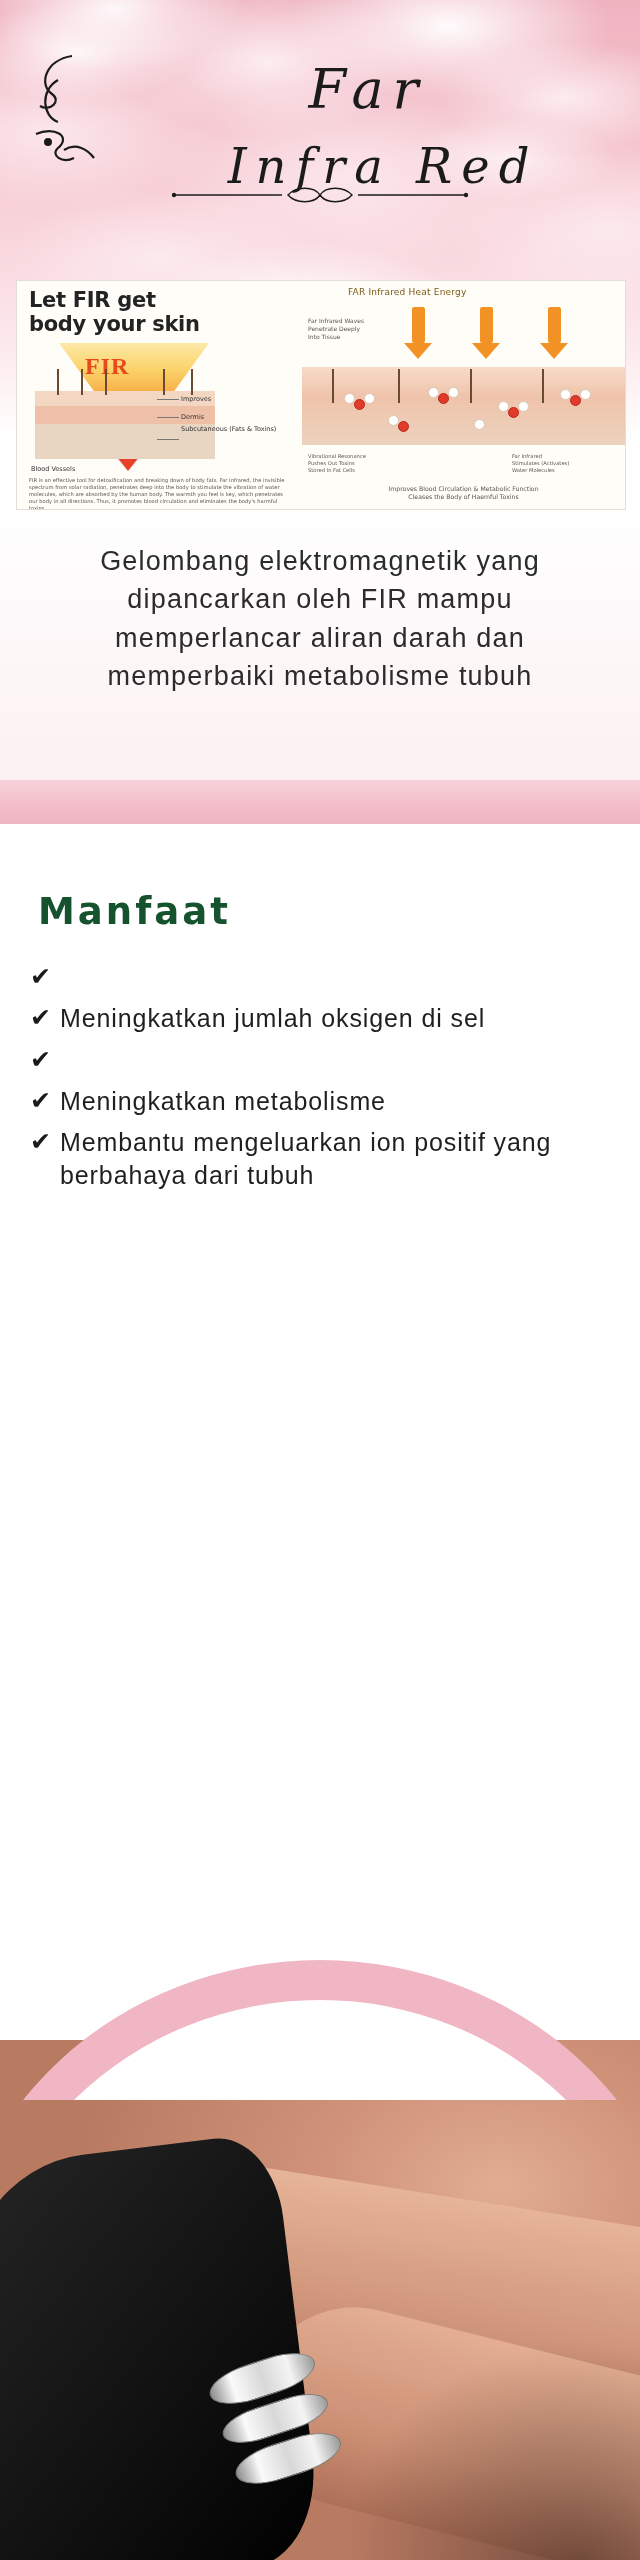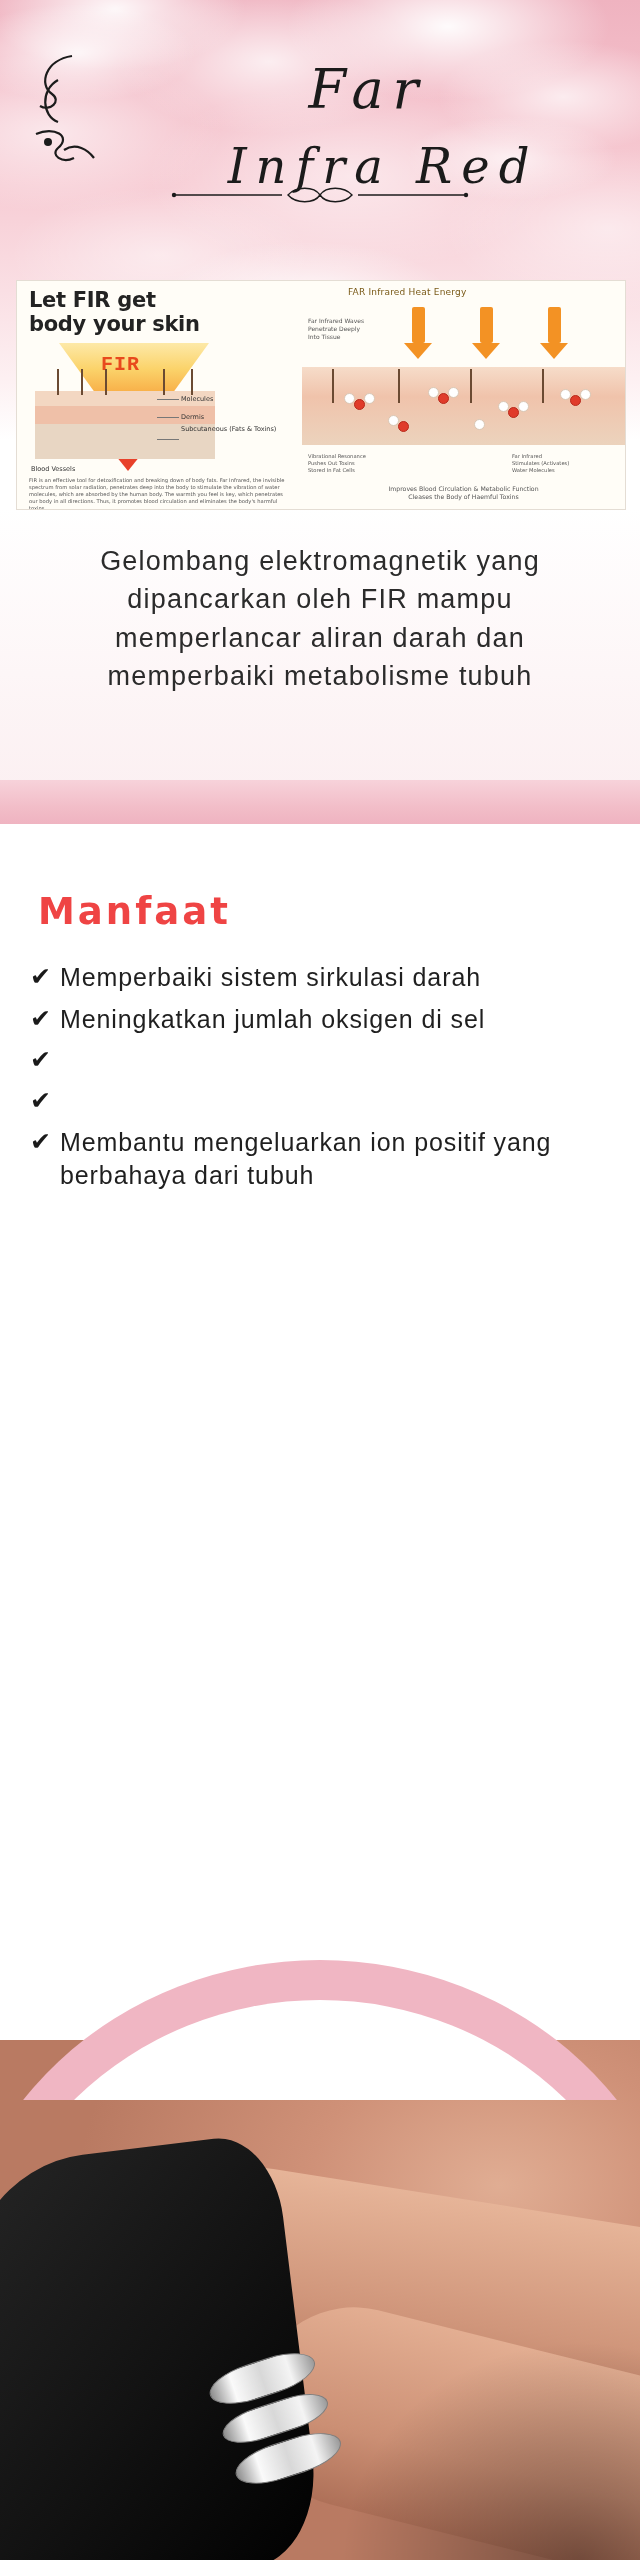--- a/index.html
+++ b/index.html
@@ -128,24 +128,24 @@
   }
   .fir-funnel {
     position: absolute;
     left: 42px; top: 62px;
     width: 150px; height: 58px;
     background: linear-gradient(180deg,#fde9a8 0%, #fbd36a 45%, #f7a23c 100%);
     clip-path: polygon(0 0, 100% 0, 72% 100%, 28% 100%);
   }
   .fir-word {
     position: absolute;
-    left: 84px; top: 72px;
-    font-family: Liberation Mono, monospace;
+    left: 68px; top: 72px;
+    font-family: Liberation Serif, serif;
     font-weight: bold;
-    font-size: 20px;
+    font-size: 24px;
     color: #e8491d;
     letter-spacing: 1px;
   }
   .red-arrow {
     position: absolute;
     left: 104px; top: 118px;
     width: 14px; height: 52px;
     background: #e8412a;
   }
   .red-arrow::after {
@@ -274,21 +274,21 @@
     height: 1210px;
     background: #ffffff;
     z-index: 4;
   }
   .benefits-title {
     margin: 60px 0 0 38px;
     font-family: "DejaVu Sans", sans-serif;
     font-weight: bold;
     font-size: 37px;
     letter-spacing: 3px;
-    color: #ef4444;
+    color: #14532d;
   }
   .benefit-list {
     list-style: none;
     margin: 28px 0 0 0;
     padding: 0 36px 0 30px;
   }
   .benefit-item {
     display: flex;
     align-items: flex-start;
     margin-bottom: 9px;
@@ -458,21 +458,21 @@
         <div class="sl sl2"></div>
         <div class="sl sl3"></div>
         <div class="hair" style="left:22px;"></div>
         <div class="hair" style="left:46px;"></div>
         <div class="hair" style="left:70px;"></div>
         <div class="hair" style="left:128px;"></div>
         <div class="hair" style="left:156px;"></div>
       </div>
 
       <div class="lbl-line" style="left:140px; top:118px; width:22px;"></div>
-      <div class="lbl" style="left:164px; top:114px;">Molecules</div>
+      <div class="lbl" style="left:164px; top:114px;">Improves</div>
 
       <div class="lbl-line" style="left:140px; top:136px; width:22px;"></div>
       <div class="lbl" style="left:164px; top:132px;">Dermis</div>
 
       <div class="lbl-line" style="left:140px; top:158px; width:22px;"></div>
       <div class="lbl" style="left:164px; top:144px; width:100px; white-space:normal;">Subcutaneous (Fats &amp; Toxins)</div>
 
       <div class="lbl" style="left:14px; top:184px;">Blood Vessels</div>
 
       <div class="caption-sm" style="left:12px; top:196px; width:262px;">FIR is an effective tool for detoxification and breaking down of body fats. Far Infrared, the invisible spectrum from solar radiation, penetrates deep into the body to stimulate the vibration of water molecules, which are absorbed by the human body. The warmth you feel is key, which penetrates our body in all directions. Thus, it promotes blood circulation and eliminates the body's harmful toxins.</div>
@@ -539,31 +539,31 @@
   <div class="para">Gelombang elektromagnetik yang dipancarkan oleh FIR mampu memperlancar aliran darah dan memperbaiki metabolisme tubuh</div>
 </div>
 
 <div class="divider-band"></div>
 
 <div class="benefits">
   <div class="benefits-title">Manfaat</div>
   <ul class="benefit-list">
     <li class="benefit-item">
       <span class="check">✔</span>
-      <span class="benefit-text">Memperbaiki sistem sirkulasi darah</span>
     </li>
     <li class="benefit-item">
       <span class="check">✔</span>
       <span class="benefit-text">Meningkatkan jumlah oksigen di sel</span>
     </li>
     <li class="benefit-item">
       <span class="check">✔</span>
     </li>
     <li class="benefit-item">
       <span class="check">✔</span>
+      <span class="benefit-text">Meningkatkan metabolisme</span>
     </li>
     <li class="benefit-item">
       <span class="check">✔</span>
       <span class="benefit-text">Membantu mengeluarkan ion positif yang berbahaya dari tubuh</span>
     </li>
   </ul>
 </div>
 
 <div class="photo">
   <div class="ph-bg"></div>

